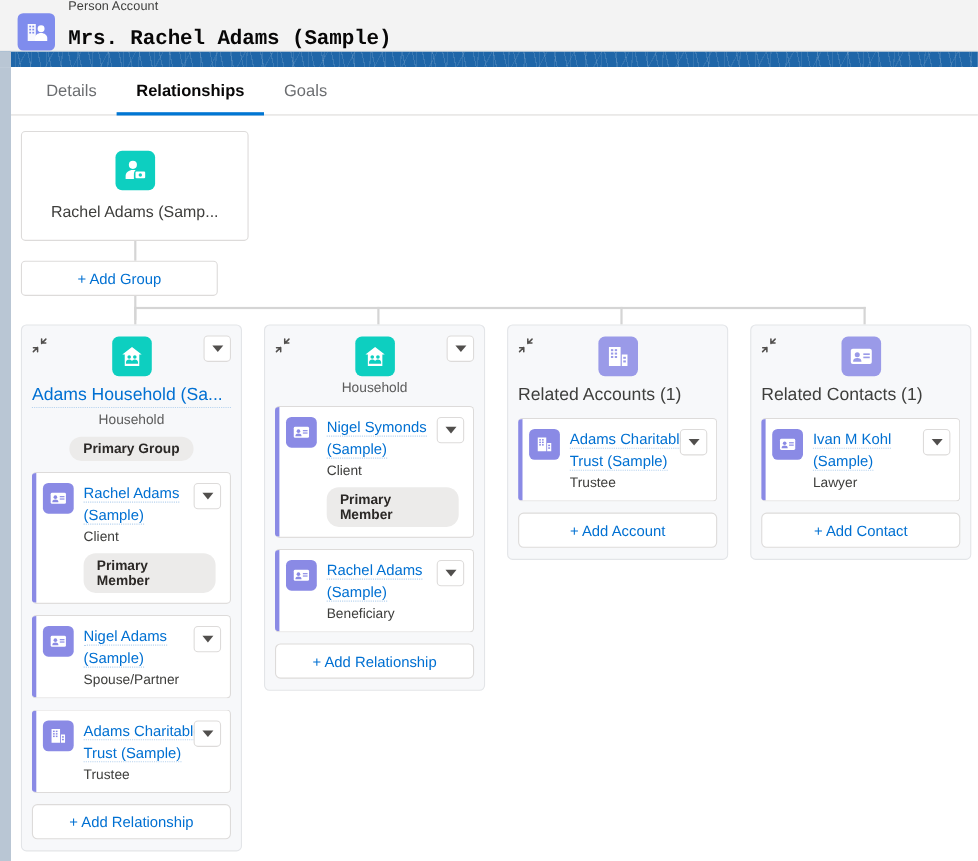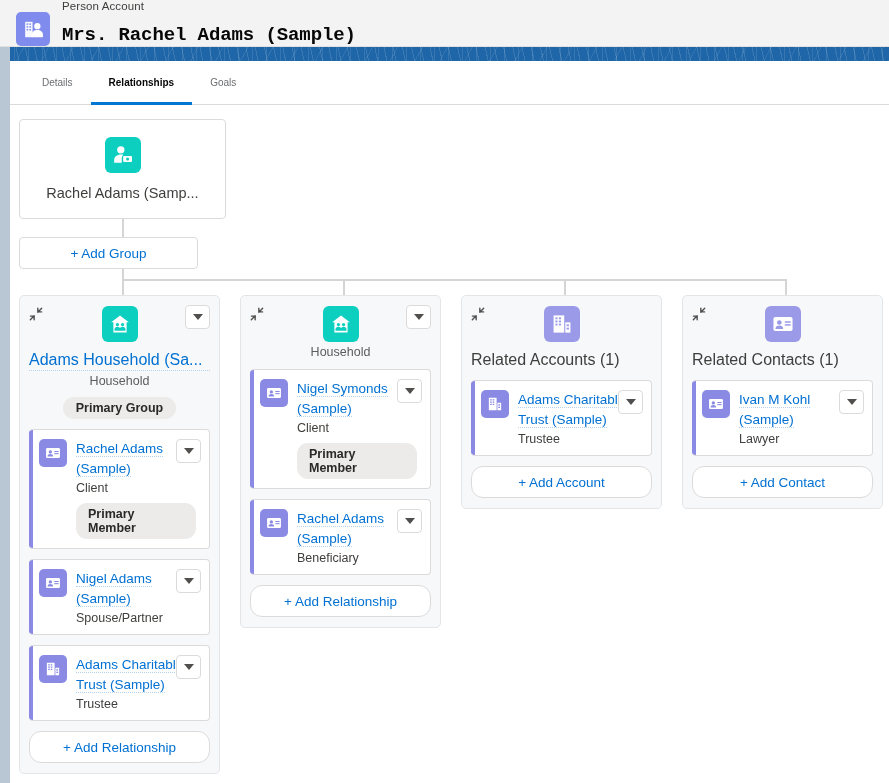--- a/index.html
+++ b/index.html
@@ -73,21 +73,21 @@
     height: 44px;
     display: flex;
     align-items: stretch;
     padding-left: 14px;
     border-bottom: 1px solid #dddbda;
     background: #fff;
   }
   .tab {
     display: flex; align-items: center;
     padding: 0 18px;
-    font-size: 10px;
+    font-size: 15px;
     color: #6b6d70;
     cursor: pointer;
     border-bottom: 3px solid transparent;
     position: relative;
     top: 1px;
   }
   .tab.active {
     color: #080707;
     font-weight: bold;
     border-bottom-color: #0176d3;
@@ -262,21 +262,21 @@
     font-size: 12.5px;
     font-weight: bold;
     border-radius: 11px;
     padding: 4px 12px;
   }
   .add-btn {
     margin-top: 10px;
     height: 32px;
     background: #fff;
     border: 1px solid #dddbda;
-    border-radius: 12px;
+    border-radius: 5px;
     color: #0070d2;
     font-size: 13.5px;
     display: flex; align-items: center; justify-content: center;
     cursor: pointer;
   }
   .caret { width: 0; height: 0; border-left: 5px solid transparent;
            border-right: 5px solid transparent; border-top: 6px solid #514f4d; }
 </style>
 </head>
 <body>

